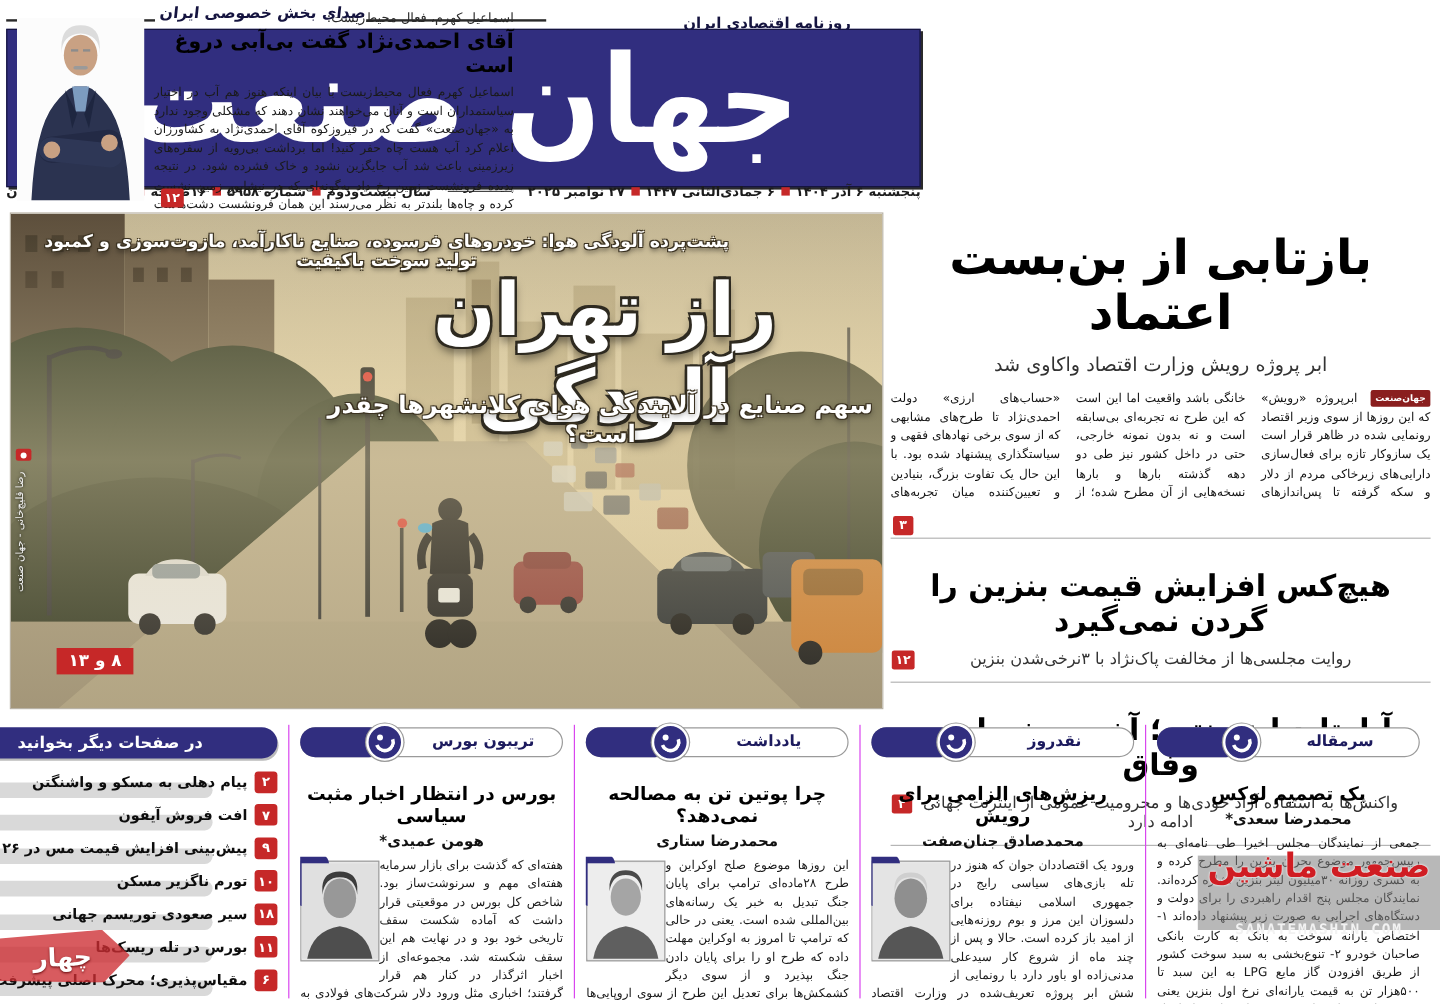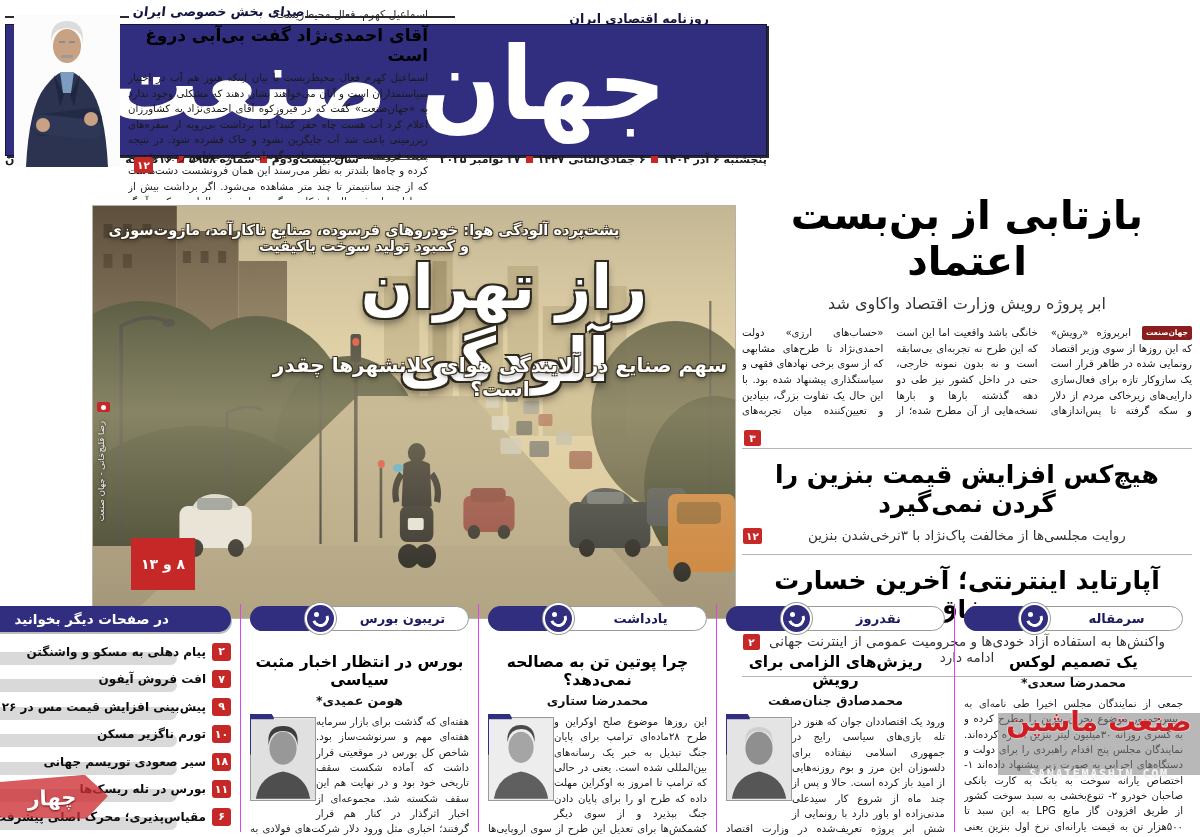--- a/index.html
+++ b/index.html
@@ -30,44 +30,44 @@
   .tl-photo { position:absolute; left:8px; top:10px; width:106px; height:152px; background:#fbfbfb; }
   .tl-kicker { font-size:10.8px; color:#2a2a2a; margin-top:3px; }
   .tl-headline { font-size:17px; font-weight:bold; color:#000; margin:4px 0 5px; }
   .tl-body { font-size:10.2px; line-height:1.52; text-align:justify; color:#1a1a1a; height:130px; overflow:hidden; }
   .tl-badge { position:absolute; left:128px; bottom:10px; }
 
   .badge { background:#c62828; color:#fff; font-size:10.5px; font-weight:bold;
     min-width:17px; height:16px; padding:0 3px; display:inline-flex; align-items:center; justify-content:center; border-radius:2px; }
 
   
-  .photo-block { position:absolute; top:205px; right:464px; width:644px; height:414px; border:1px solid #b9b3a6; overflow:hidden; }
+  .photo-block { position:absolute; top:177px; right:464px; width:728px; height:414px; border:1px solid #b9b3a6; overflow:hidden; }
   .photo-block svg.scene { position:absolute; inset:0; width:100%; height:100%; }
   .ph-kicker { position:absolute; top:16px; left:10px; right:110px; text-align:center; color:#fff; font-weight:bold; font-size:14.5px;
     text-shadow:1px 1px 0 #3c3322, -1px -1px 0 #3c3322, 1px -1px 0 #3c3322, -1px 1px 0 #3c3322, 0 2px 4px rgba(0,0,0,.55); }
   .ph-title { position:absolute; top:44px; right:16px; width:430px; text-align:center; font-size:61px; font-weight:bold; color:#fff; line-height:1.2;
     text-shadow:2px 2px 0 #2e2a20, -2px -2px 0 #2e2a20, 2px -2px 0 #2e2a20, -2px 2px 0 #2e2a20, 0 5px 8px rgba(0,0,0,.5); }
   .ph-sub { position:absolute; top:147px; right:0; width:470px; text-align:center; font-size:20px; font-weight:bold; color:#fff;
     text-shadow:1px 1px 0 #3c3322, -1px -1px 0 #3c3322, 1px -1px 0 #3c3322, -1px 1px 0 #3c3322, 0 2px 5px rgba(0,0,0,.5); }
   .ph-credit { position:absolute; left:3px; top:215px; writing-mode:vertical-rl; transform:rotate(180deg);
     font-size:8.5px; color:#f2f2f2; text-shadow:0 0 3px #000; letter-spacing:1px; }
   .ph-cam { position:absolute; left:4px; top:196px; width:13px; height:10px; background:#c62828; border-radius:2px; }
   .ph-cam::after { content:""; position:absolute; left:4px; top:2.5px; width:5px; height:5px; border-radius:50%; background:#fff; }
-  .ph-pages-badge { position:absolute; left:38px; bottom:28px; background:#c62828; color:#fff; font-weight:bold; font-size:14px; padding:18px 10px; }
+  .ph-pages-badge { position:absolute; left:38px; bottom:28px; background:#c62828; color:#fff; font-weight:bold; font-size:14px; padding:3px 10px; }
 
   
   .right-col { position:absolute; top:192px; right:8px; width:450px; height:412px; }
   .lead-headline { font-size:40px; font-weight:bold; text-align:center; color:#000; line-height:1.15; letter-spacing:-1px; }
   .lead-sub { text-align:center; font-size:16px; color:#333; margin-top:10px; }
   .lead-body { margin-top:12px; height:104px; overflow:hidden; column-count:3; column-gap:13px;
     font-size:10.1px; line-height:1.55; text-align:justify; color:#151515; }
   .inline-logo { display:inline-block; background:#8a1e1e; color:#fff; font-size:7.5px; font-weight:bold; padding:1px 4px; border-radius:2px; vertical-align:middle; margin-left:3px; }
   .rule-row { position:relative; border-bottom:1px solid #b5b5b5; height:20px; }
   .rule-row .badge { position:absolute; left:2px; top:1px; }
-  .h2-headline { font-size:25px; font-weight:bold; text-align:center; color:#000; margin-top:11px; letter-spacing:-0.5px; }
+  .h2-headline { font-size:25px; font-weight:bold; text-align:center; color:#000; margin-top:25px; letter-spacing:-0.5px; }
   .sub-row { position:relative; text-align:center; font-size:13.5px; color:#333; margin-top:9px; padding:0 24px; }
   .sub-row .badge { position:absolute; left:1px; top:1px; }
   .rule-plain { border-bottom:1px solid #b5b5b5; height:12px; }
 
   
   .bottom { position:absolute; top:604px; right:8px; width:1186px; height:228px; display:flex; }
   .bcol { flex:0 0 238px; padding:2px 9px 0; border-left:1px solid #d946ef; }
   .bcol.last { border-left:none; flex:1 1 auto; }
   .col-header { position:relative; height:25px; border:1px solid #9a9a9a; border-radius:13px; background:#fff;
     display:flex; align-items:center; justify-content:center; }

